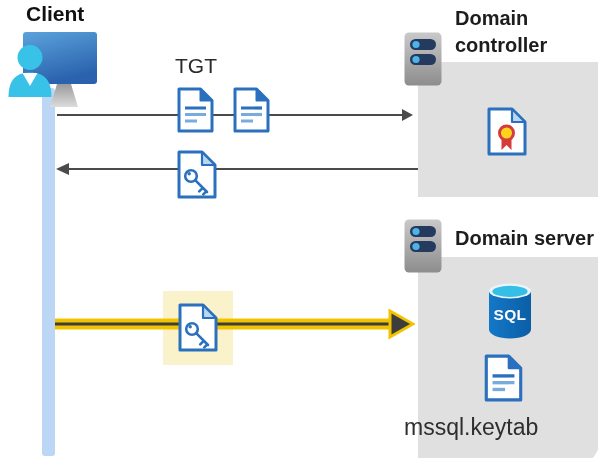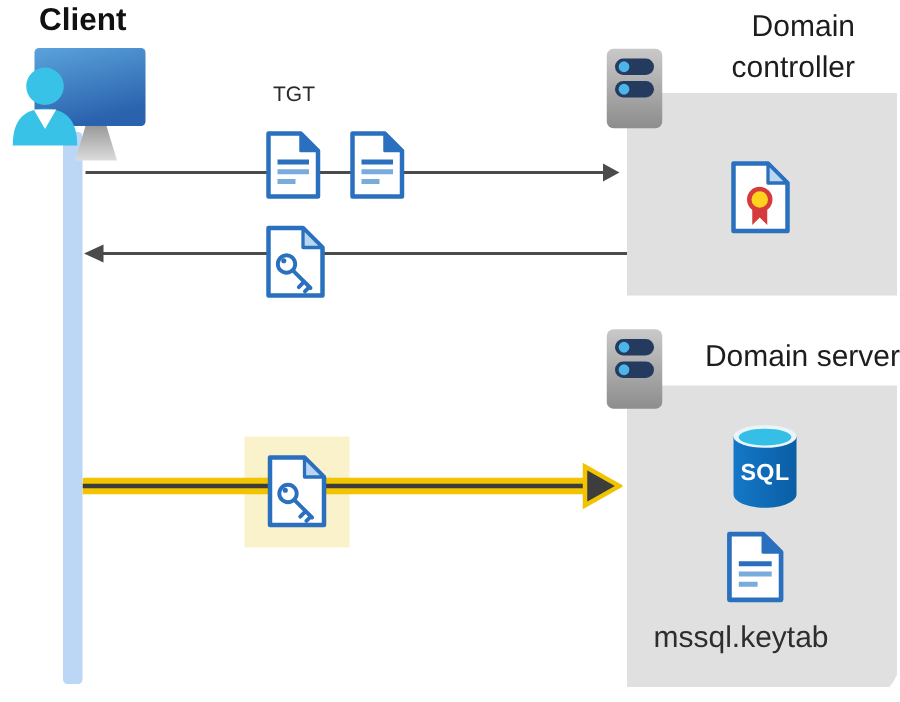--- a/index.html
+++ b/index.html
@@ -1,24 +1,24 @@
 <!DOCTYPE html>
 <html><head>
 <meta charset="utf-8">
 <style>
   html,body { margin:0; padding:0; background:#ffffff; }
   .canvas {
     position:relative; width:600px; height:468px; background:#ffffff;
     font-family:"Liberation Sans", sans-serif; overflow:hidden;border-radius:29px;
   }
   .abs { position:absolute; }
-  .heading { font-weight:normal; font-size:20px; color:#1d1d1d; line-height:27px;text-align:right; }
+  .heading { font-weight:bold; font-size:20px; color:#1d1d1d; line-height:27px; }
   .client-heading { font-weight:bold; font-size:21px; color:#111111; }
-  .ticket-label { font-size:14px; color:#2b2b2b; text-align:center; }
-  .keytab-label { font-size:20px; color:#2e2e2e; text-align:center; }
+  .ticket-label { font-size:21px; color:#2b2b2b; text-align:center; }
+  .keytab-label { font-size:23px; color:#2e2e2e; text-align:left; }
   .panel { background:#e0e0e0; }
   .highlight { background:#faf2cb; }
   .timeline { background:#bcd7f5; border-radius:3px; }
   svg { display:block; }
   .sql-text { font-family:"Liberation Sans", sans-serif; font-weight:bold; font-size:15.5px; fill:#ffffff; letter-spacing:0.3px; }
 </style>
 </head>
 <body>
 
 <svg width="0" height="0" style="position:absolute" aria-hidden="true">

